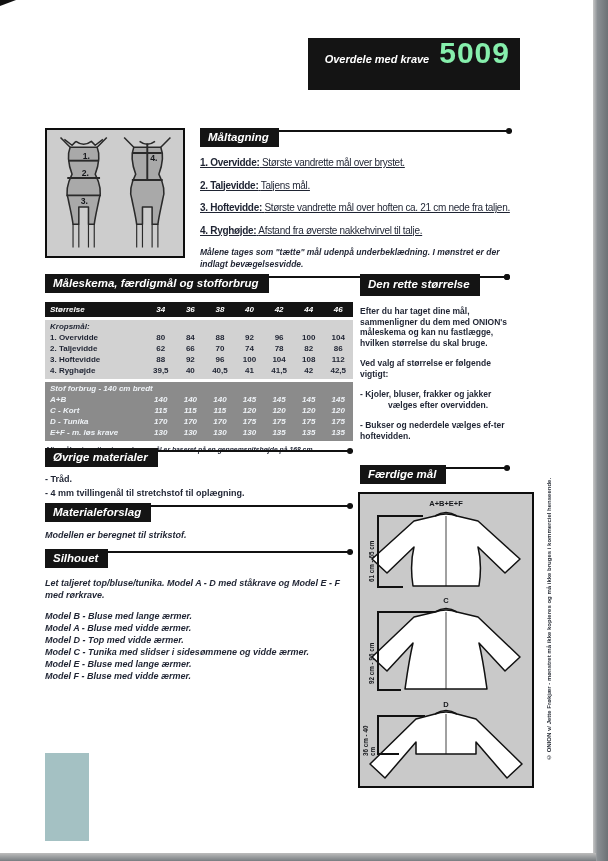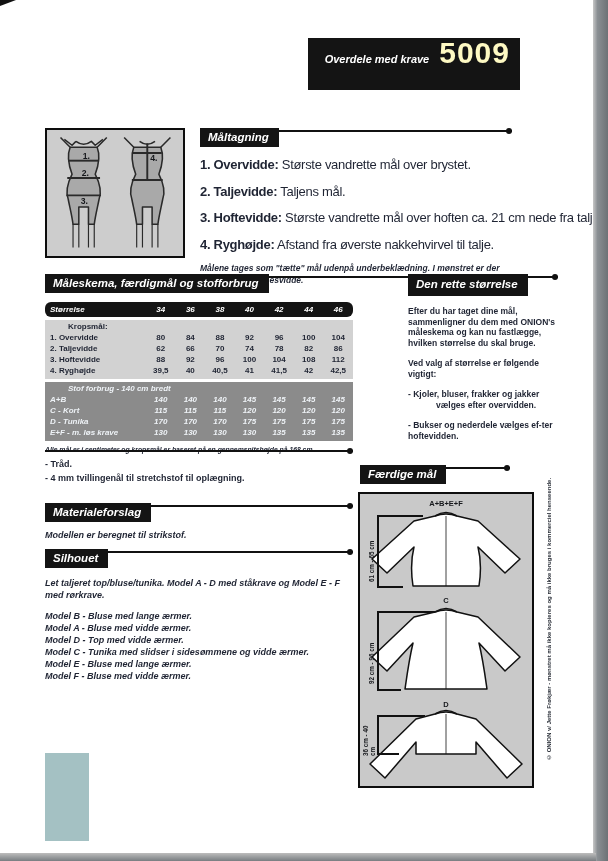--- a/index.html
+++ b/index.html
@@ -10,52 +10,52 @@
     background:linear-gradient(to right,#c7c7c7 0,#8a8f93 30%,#6d7276 100%);}
   #edge-bottom{position:absolute;left:0;bottom:0;width:596px;height:8px;
     background:linear-gradient(to bottom,#bdbdbd 0,#787d81 100%);}
   #corner-mark{position:absolute;left:0;top:0;width:16px;height:6px;background:#111;
     clip-path:polygon(0 0,100% 0,0 100%);}
 
   
   #pattern-header{position:absolute;left:308px;top:38px;width:212px;height:52px;background:#141414;
     display:flex;align-items:baseline;justify-content:flex-end;padding:0 10px 4px 8px;box-sizing:border-box;}
   #pattern-header .series{color:#fff;font-style:italic;font-weight:bold;font-size:11px;margin-right:10px;white-space:nowrap;}
-  #pattern-header .number{color:#fef9c3;font-weight:bold;font-size:30px;letter-spacing:1px;line-height:1;}
+  #pattern-header .number{color:#86efac;font-weight:bold;font-size:30px;letter-spacing:1px;line-height:1;}
 
   
   .sechead{display:flex;align-items:flex-start;}
   .seclabel{background:#141414;color:#fff;font-weight:bold;font-style:italic;
     font-size:11.5px;padding:3px 10px 4px 8px;white-space:nowrap;}
   .secline{flex:1;height:2px;background:#111;margin-top:2px;position:relative;}
   .secline::after{content:"";position:absolute;right:0;top:-2px;width:6px;height:6px;border-radius:3px;background:#111;}
 
-  .bodytext{font-size:8.5px;font-weight:bold;line-height:1.28;margin-left:48px;}
+  .bodytext{font-size:8.5px;font-weight:bold;line-height:1.28;}
 
   
   #figure-box{position:absolute;left:45px;top:128px;width:140px;height:130px;
     background:#cdcdcd;border:2.5px solid #0d0d0d;box-sizing:border-box;}
 
   
   #maltagning{position:absolute;left:200px;top:128px;width:312px;}
   #maltagning .items{margin-top:10px;}
-  #maltagning .mitem{font-size:13px;letter-spacing:-0.3px;white-space:nowrap;margin:0 0 11.5px 0;}
+  #maltagning .mitem{font-size:10px;letter-spacing:-0.3px;white-space:nowrap;margin:0 0 11.5px 0;text-decoration:underline;}
   #maltagning .mitem .lab{font-weight:bold;}
   #maltagning .note{font-size:8.5px;font-style:italic;font-weight:bold;margin-top:2px;line-height:1.4;}
 
   
   #maleskema{position:absolute;left:45px;top:274px;width:465px;}
   #mtable{width:308px;margin-top:9px;font-size:8px;font-weight:bold;}
-  .trow{display:flex;align-items:center;height:11px;border-radius:6px;}
+  .trow{display:flex;align-items:center;height:11px;}
   .trow .tl{flex:0 0 96px;padding-left:5px;white-space:nowrap;}
   .trow .tv{flex:1;text-align:center;}
   #size-row{background:#141414;color:#fff;height:15px;font-style:italic;}
   #body-block{background:#d2d2d2;padding:1px 0 3px 0;margin-top:3px;}
   #fabric-block{background:#8b8b8b;color:#eef2f6;padding:1px 0 3px 0;margin-top:3px;font-style:italic;}
-  .subhead-row{height:11px;display:flex;align-items:center;padding-left:18px;}
+  .subhead-row{height:11px;display:flex;align-items:center;font-style:italic;}
   .subhead-row .tl{padding-left:5px;}
   #table-note{font-size:6.8px;font-weight:bold;font-style:italic;margin-top:5px;}
 
   
   #den-rette{position:absolute;left:360px;top:274px;width:150px;}
   #den-rette p{margin:0 0 9px 0;}
   #den-rette .indent{padding-left:28px;}
   #den-rette .first{margin-top:10px;}
 
   
@@ -268,20 +268,21 @@
     </div>
     <p class="first">Efter du har taget dine mål, sammenligner du dem med ONION's måleskema og kan nu fastlægge, hvilken størrelse du skal bruge.</p>
     <p>Ved valg af størrelse er følgende vigtigt:</p>
     <p><span>- Kjoler, bluser, frakker og jakker</span><br>
       <span class="indent">vælges efter overvidden.</span></p>
     <p>- Bukser og nederdele vælges ef-ter hoftevidden.</p>
   </div>
 
   <div id="ovrige">
     <div class="sechead">
+      <span class="seclabel">Øvrige materialer</span>
       <span class="secline"></span>
     </div>
     <div class="lines">
       <div class="line">- Tråd.</div>
       <div class="line">- 4 mm tvillingenål til stretchstof til oplægning.</div>
     </div>
   </div>
 
   <div id="materialeforslag">
     <div class="sechead">

